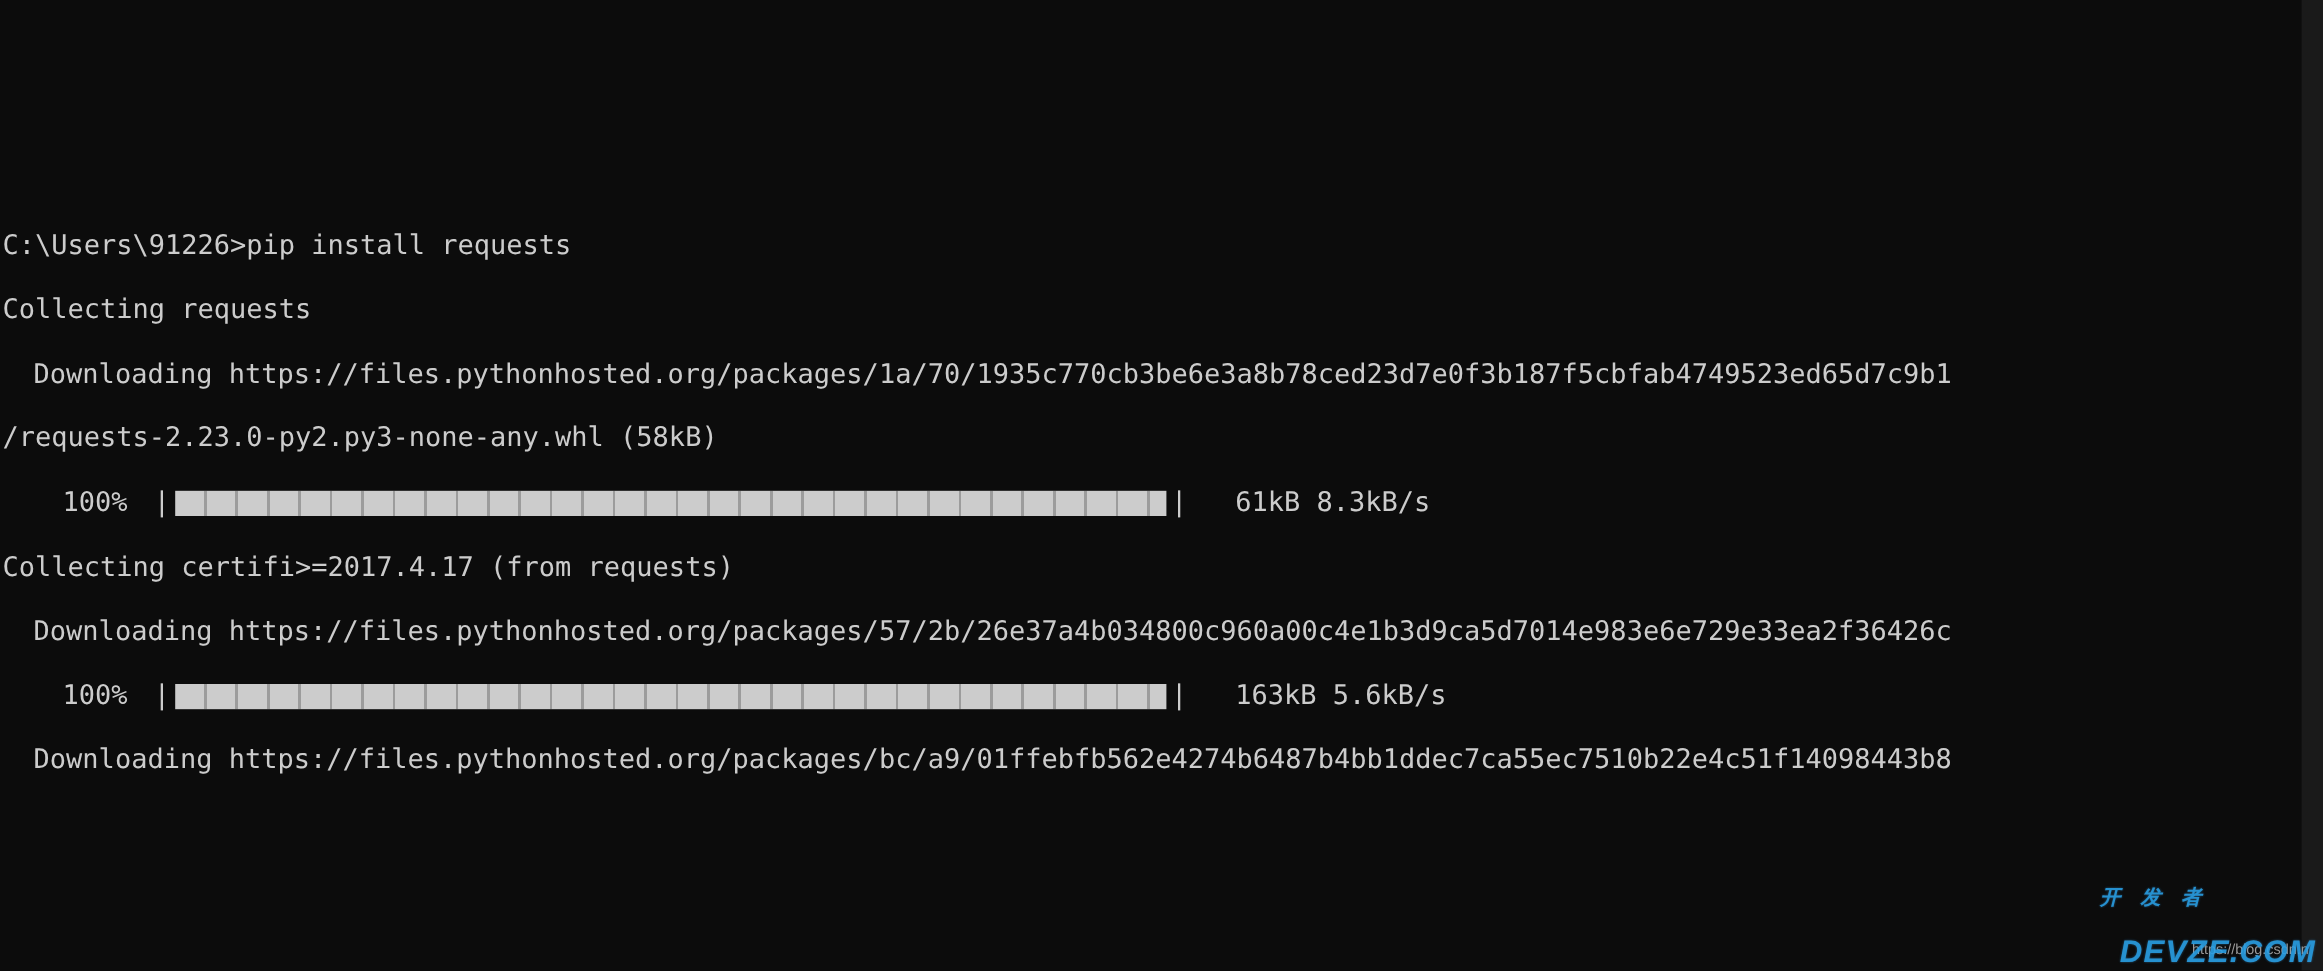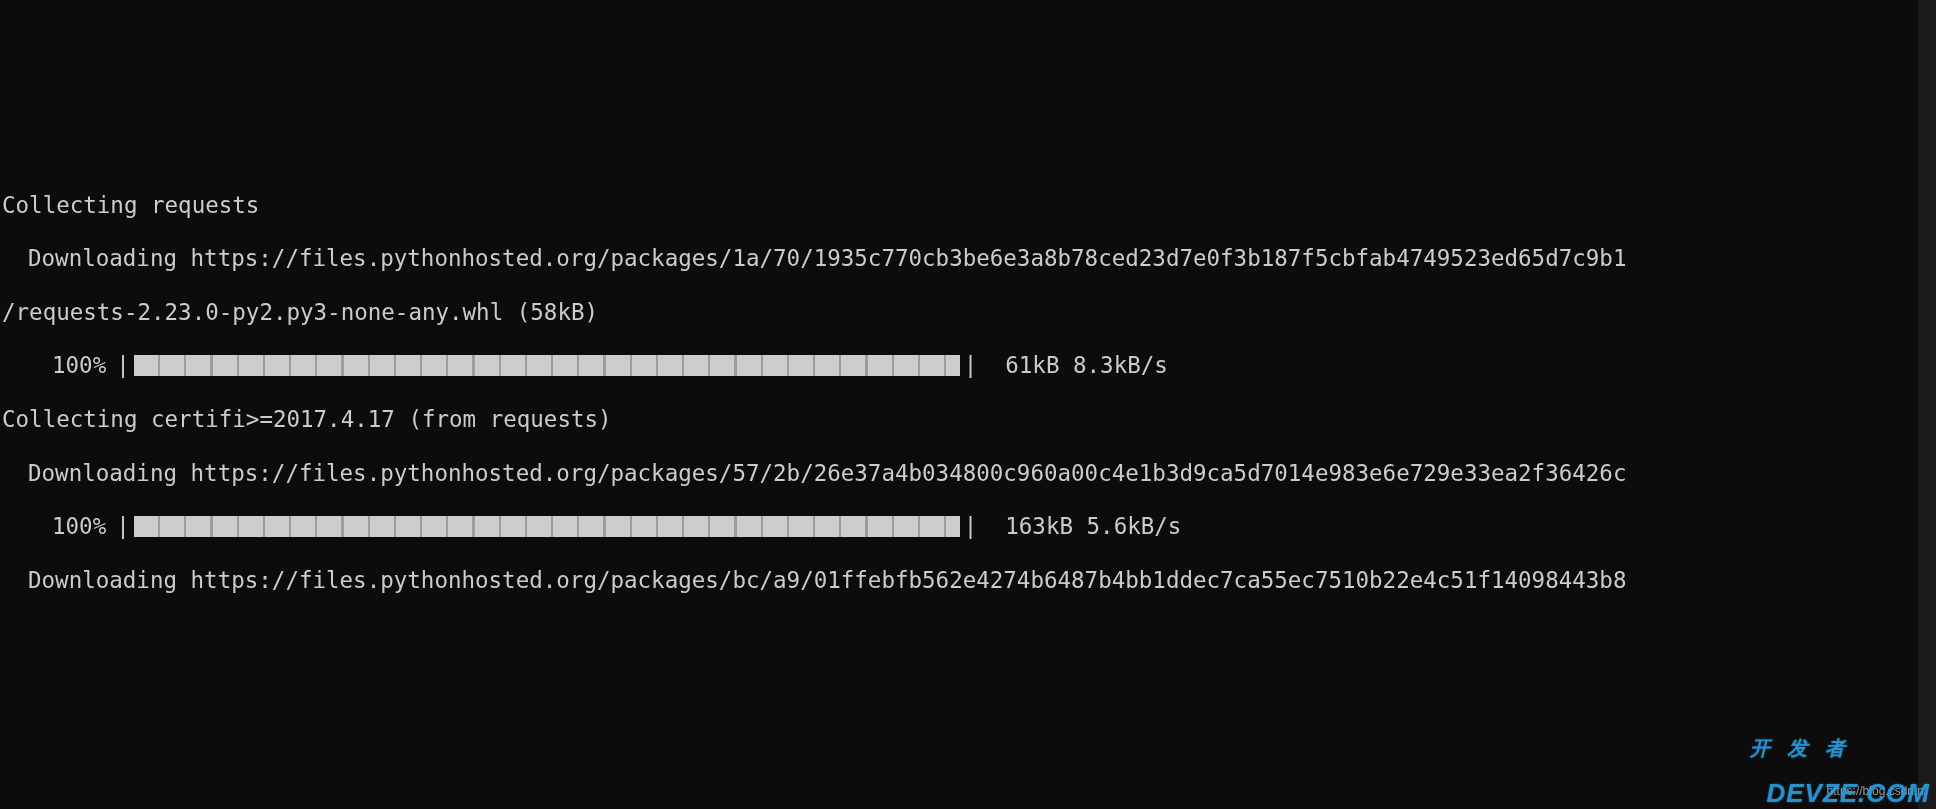--- a/index.html
+++ b/index.html
@@ -13,21 +13,21 @@
     height: 809px;
     overflow: hidden;
     position: relative;
     white-space: pre;
   }
   .terminal {
     padding: 4px 0 0 2px;
   }
   .line { display: block; }
   .indent1 { padding-left: 26px; }
-  .progress-line { padding-left: 50px; display: flex; align-items: center; }
+  .progress-line { padding-left: 50px; display: flex; align-items: center; gap: 12px; }
   .pct { margin-right: 10px; }
   .bar-wrap { display: inline-flex; align-items: center; }
   .pipe { color: #cccccc; }
   .bar {
     display: inline-block;
     width: 826px;
     height: 21px;
     background: #cccccc;
     margin: 0 4px;
     position: relative;
@@ -56,36 +56,37 @@
     bottom: 2px;
     font-family: "Arial Black", Arial, sans-serif;
     font-weight: 900;
     font-style: italic;
     font-size: 26px;
     letter-spacing: 1px;
     color: #2aa0e6;
     text-shadow: 0 0 2px rgba(60,160,230,0.6);
     opacity: 0.9;
   }
-  .watermark2 .top { font-size: 20px; display:block; line-height:14px; letter-spacing:6px; margin-bottom:-2px;}
+  .watermark2 .top { font-size: 17px; display:block; line-height:14px; letter-spacing:6px; margin-bottom:-2px;}
   .scrollbar {
     position: absolute;
     top: 0; right: 0;
     width: 18px; height: 100%;
     background: #1a1a1a;
   }
 </style>
 </head>
 <body>
 
 
 
 <div class="scrollbar"></div>
 
 <div class="terminal">
+<span class="line">C:\Users\91226&gt;pip install requests</span>
 <span class="line">Collecting requests</span>
 <span class="line indent1">Downloading https://files.pythonhosted.org/packages/1a/70/1935c770cb3be6e3a8b78ced23d7e0f3b187f5cbfab4749523ed65d7c9b1</span>
 <span class="line">/requests-2.23.0-py2.py3-none-any.whl (58kB)</span>
 <div class="progress-line">
   <span class="pct">100%</span>
   <span class="bar-wrap"><span class="pipe">|</span><span class="bar"></span><span class="pipe">|</span></span>
   <span class="stats">61kB 8.3kB/s</span>
 </div>
 <span class="line">Collecting certifi&gt;=2017.4.17 (from requests)</span>
 <span class="line indent1">Downloading https://files.pythonhosted.org/packages/57/2b/26e37a4b034800c960a00c4e1b3d9ca5d7014e983e6e729e33ea2f36426c</span>

